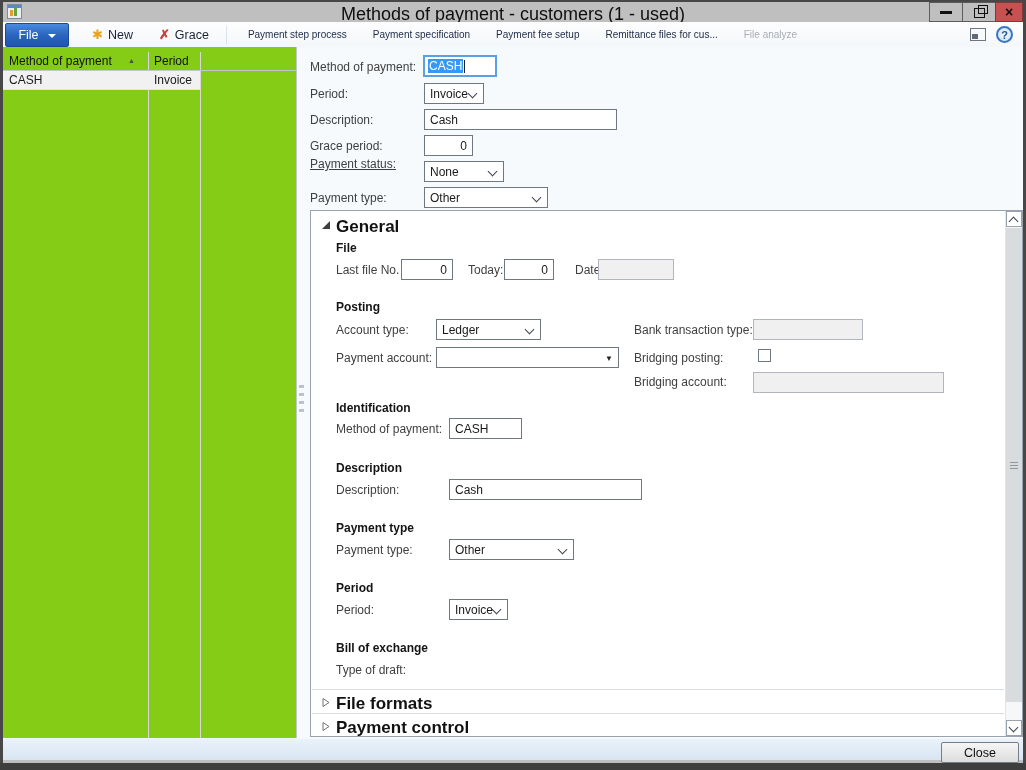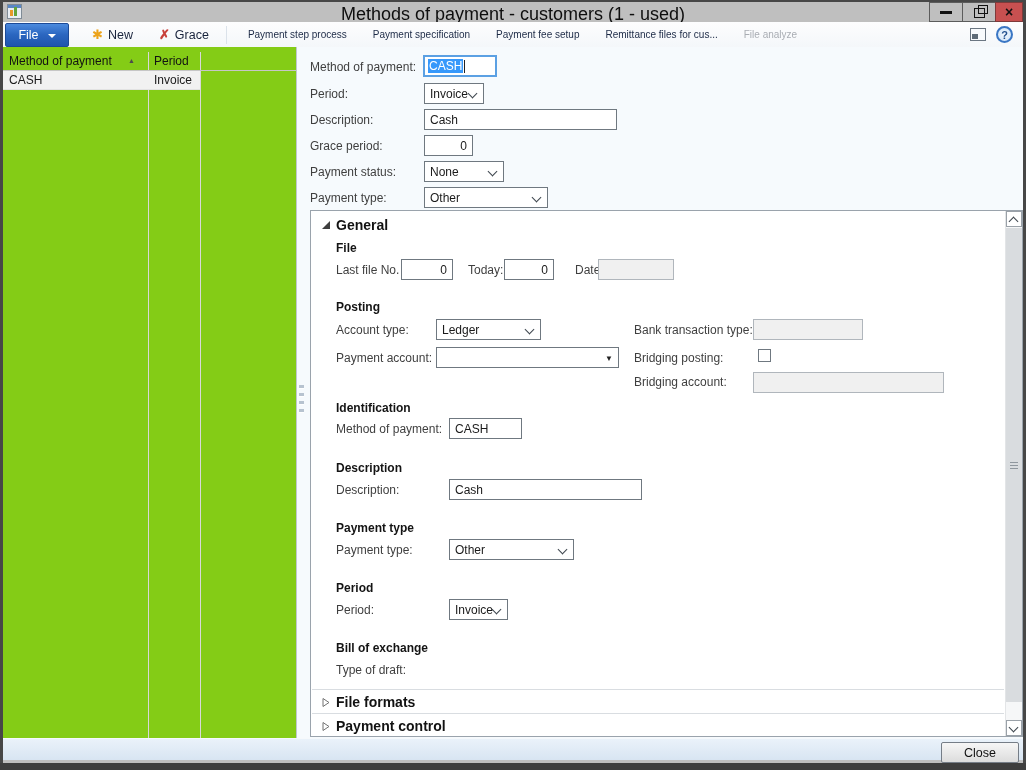--- a/index.html
+++ b/index.html
@@ -71,21 +71,21 @@
   .chev{position:absolute;right:7px;top:6px;width:6px;height:6px;border-right:1.6px solid #3e464e;border-bottom:1.6px solid #3e464e;transform:rotate(45deg);}
   .combo{padding-right:18px;}
   .combo-arrow{position:absolute;right:5px;top:6px;font-size:8px;color:#222;}
   .focused{border:2px solid #5ba0e3;padding:0 3px;}
   .selection{background:#3698fb;color:#fff;padding:0 1px;}
   .caret{display:inline-block;width:1px;height:13px;background:#222;margin-left:1px;}
 
   
   .detail{position:absolute;left:310px;top:210px;width:713px;height:527px;background:#fff;
           border:1px solid #9aa3ac;box-sizing:border-box;}
-  .gtitle{position:absolute;font-weight:bold;font-size:14px;color:#121212;white-space:nowrap;}
+  .gtitle{position:absolute;font-weight:bold;font-size:17px;color:#121212;white-space:nowrap;}
   .sgtitle{position:absolute;font-weight:bold;font-size:12px;color:#141414;white-space:nowrap;}
   .expander{position:absolute;width:10px;height:10px;}
   .divider{position:absolute;left:1px;right:18px;height:1px;background:#d9dde1;}
   .checkbox{position:absolute;width:13px;height:13px;border:1px solid #6f7880;background:#fff;box-sizing:border-box;}
 
   
   .vscroll{position:absolute;top:0;right:0;bottom:0;width:17px;background:#f6f7f8;border-left:1px solid #e3e5e7;box-sizing:border-box;}
   .sbtn{position:absolute;left:0;right:0;height:16px;background:#fff;border:1px solid #9aa1a8;box-sizing:border-box;}
   .sbtn .chev{right:4px;}
   .chev-up{transform:rotate(-135deg);top:6px;}
@@ -194,21 +194,21 @@
     <div class="flabel" style="left:0;top:66px;">Description:</div>
     <div class="tinput" style="left:114px;top:62px;width:193px;">
       <span>Cash</span>
     </div>
 
     <div class="flabel" style="left:0;top:92px;">Grace period:</div>
     <div class="tinput num" style="left:114px;top:88px;width:49px;">
       <span>0</span>
     </div>
 
-    <div class="flabel" style="left:0;top:118px;">Payment status:</div>
+    <div class="flabel" style="left:0;top:110px;text-decoration:underline;">Payment status:</div>
     <div class="select" style="left:114px;top:114px;width:80px;">
       <span>None</span>
         <span class="chev"></span>
     </div>
 
     <div class="flabel" style="left:0;top:144px;">Payment type:</div>
     <div class="select" style="left:114px;top:140px;width:124px;">
       <span>Other</span>
         <span class="chev"></span>
     </div>

